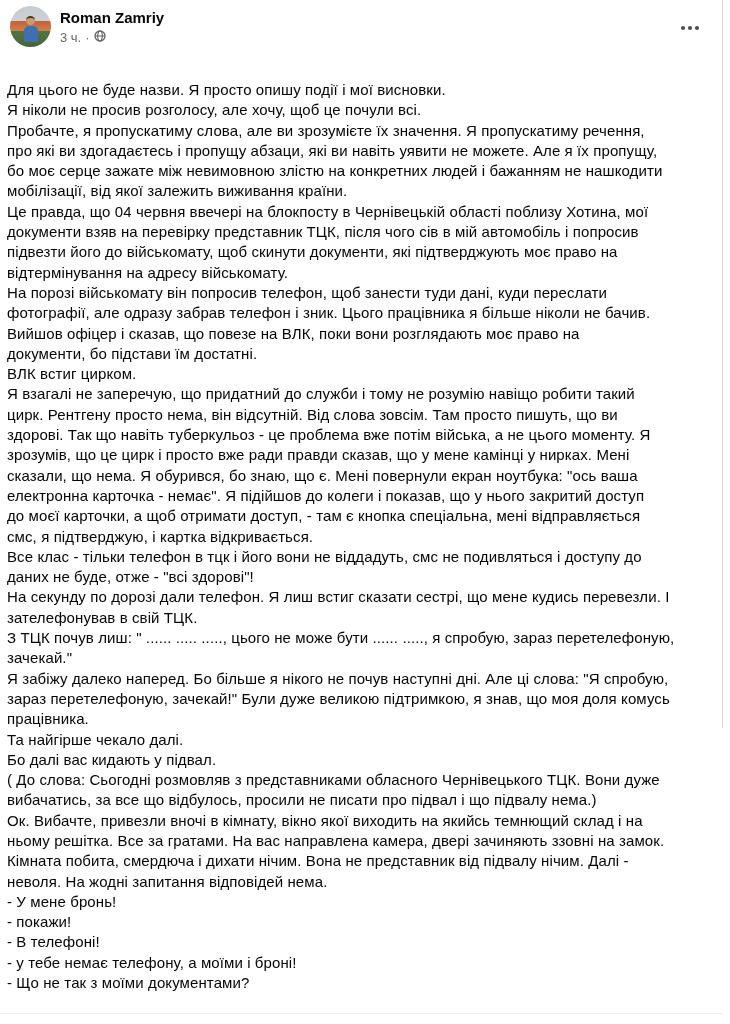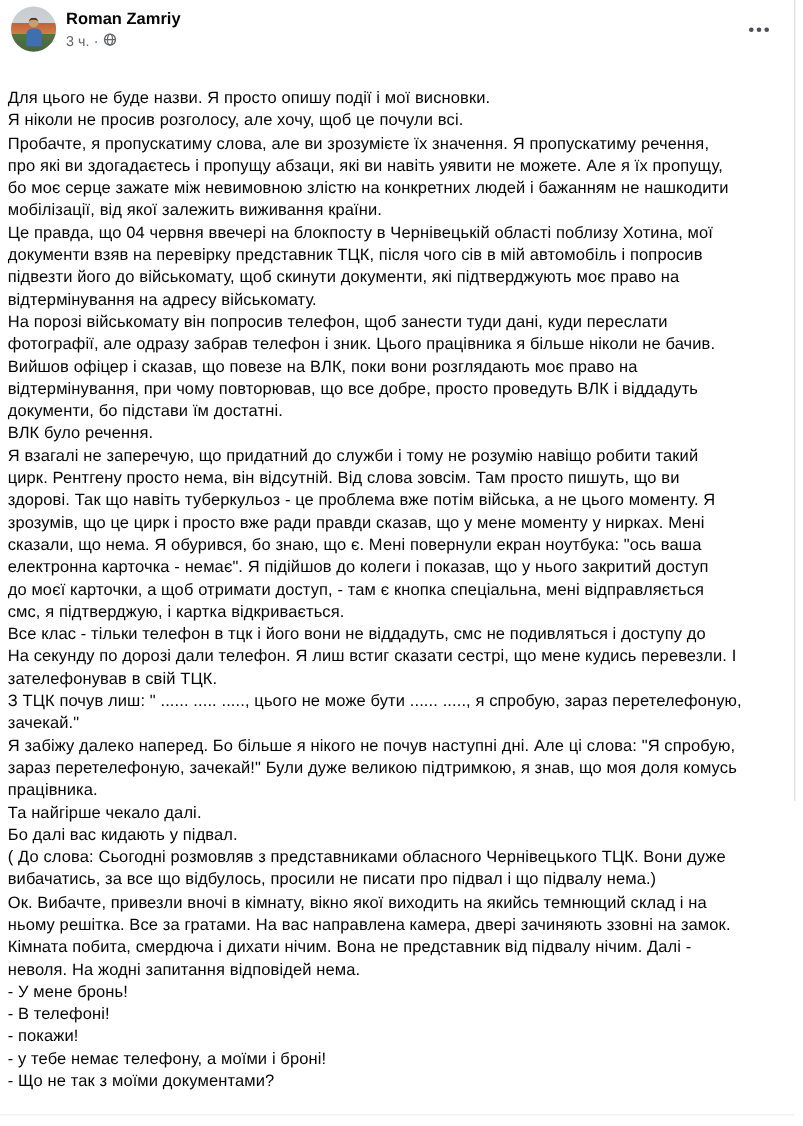--- a/index.html
+++ b/index.html
@@ -169,49 +169,49 @@
       <div class="line">про які ви здогадаєтесь і пропущу абзаци, які ви навіть уявити не можете. Але я їх пропущу,</div>
       <div class="line">бо моє серце зажате між невимовною злістю на конкретних людей і бажанням не нашкодити</div>
       <div class="line">мобілізації, від якої залежить виживання країни.</div>
       <div class="line">Це правда, що 04 червня ввечері на блокпосту в Чернівецькій області поблизу Хотина, мої</div>
       <div class="line">документи взяв на перевірку представник ТЦК, після чого сів в мій автомобіль і попросив</div>
       <div class="line">підвезти його до військомату, щоб скинути документи, які підтверджують моє право на</div>
       <div class="line">відтермінування на адресу військомату.</div>
       <div class="line">На порозі військомату він попросив телефон, щоб занести туди дані, куди переслати</div>
       <div class="line">фотографії, але одразу забрав телефон і зник. Цього працівника я більше ніколи не бачив.</div>
       <div class="line">Вийшов офіцер і сказав, що повезе на ВЛК, поки вони розглядають моє право на</div>
-      <div class="line">відтермінування, при чому повторював, що все добре, просто проведуть ВЛК і віддадуть</div>
       <div class="line">документи, бо підстави їм достатні.</div>
-      <div class="line">ВЛК було речення.</div>
+      <div class="line">ВЛК встиг цирком.</div>
       <div class="line">Я взагалі не заперечую, що придатний до служби і тому не розумію навіщо робити такий</div>
       <div class="line">цирк. Рентгену просто нема, він відсутній. Від слова зовсім. Там просто пишуть, що ви</div>
       <div class="line">здорові. Так що навіть туберкульоз - це проблема вже потім війська, а не цього моменту. Я</div>
-      <div class="line">зрозумів, що це цирк і просто вже ради правди сказав, що у мене моменту у нирках. Мені</div>
+      <div class="line">зрозумів, що це цирк і просто вже ради правди сказав, що у мене камінці у нирках. Мені</div>
       <div class="line">сказали, що нема. Я обурився, бо знаю, що є. Мені повернули екран ноутбука: "ось ваша</div>
       <div class="line">електронна карточка - немає". Я підійшов до колеги і показав, що у нього закритий доступ</div>
       <div class="line">до моєї карточки, а щоб отримати доступ, - там є кнопка спеціальна, мені відправляється</div>
       <div class="line">смс, я підтверджую, і картка відкривається.</div>
       <div class="line">Все клас - тільки телефон в тцк і його вони не віддадуть, смс не подивляться і доступу до</div>
+      <div class="line">даних не буде, отже - "всі здорові"!</div>
       <div class="line">На секунду по дорозі дали телефон. Я лиш встиг сказати сестрі, що мене кудись перевезли. І</div>
       <div class="line">зателефонував в свій ТЦК.</div>
       <div class="line">З ТЦК почув лиш: " ...... ..... ....., цього не може бути ...... ....., я спробую, зараз перетелефоную,</div>
       <div class="line">зачекай."</div>
       <div class="line">Я забіжу далеко наперед. Бо більше я нікого не почув наступні дні. Але ці слова: "Я спробую,</div>
       <div class="line">зараз перетелефоную, зачекай!" Були дуже великою підтримкою, я знав, що моя доля комусь</div>
       <div class="line">працівника.</div>
       <div class="line">Та найгірше чекало далі.</div>
       <div class="line">Бо далі вас кидають у підвал.</div>
       <div class="line">( До слова: Сьогодні розмовляв з представниками обласного Чернівецького ТЦК. Вони дуже</div>
       <div class="line">вибачатись, за все що відбулось, просили не писати про підвал і що підвалу нема.)</div>
       <div class="line">Ок. Вибачте, привезли вночі в кімнату, вікно якої виходить на якийсь темнющий склад і на</div>
       <div class="line">ньому решітка. Все за гратами. На вас направлена камера, двері зачиняють ззовні на замок.</div>
       <div class="line">Кімната побита, смердюча і дихати нічим. Вона не представник від підвалу нічим. Далі -</div>
       <div class="line">неволя. На жодні запитання відповідей нема.</div>
       <div class="line">- У мене бронь!</div>
+      <div class="line">- покажи!</div>
       <div class="line">- В телефоні!</div>
-      <div class="line">- покажи!</div>
       <div class="line">- у тебе немає телефону, а моїми і броні!</div>
       <div class="line">- Що не так з моїми документами?</div>
     </div>
 
   <div class="divider"></div>
 
 </div>
 
 </body></html>

